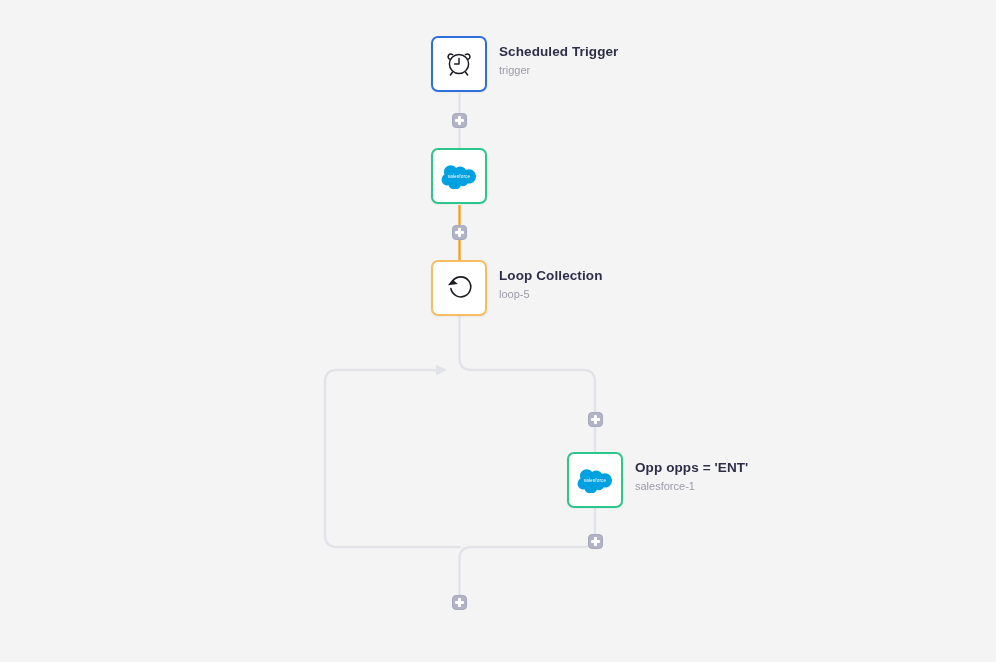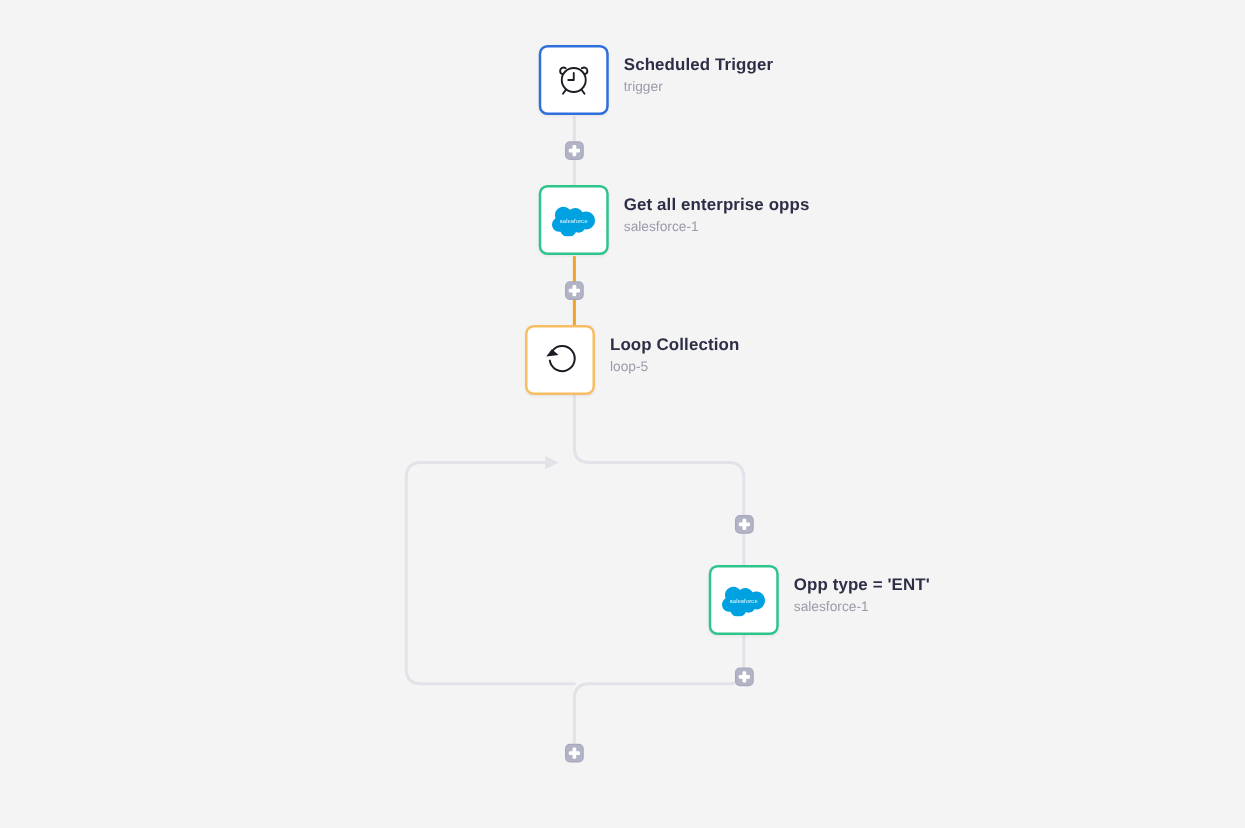--- a/index.html
+++ b/index.html
@@ -141,27 +141,23 @@
 
   <div class="node" style="left:431px; top:148px;">
     <div class="node-box accent-green">
       <span>
         <svg class="sf-logo" width="36" height="26" viewBox="0 0 36 26">
           <path d="M14.2 5.2c1.2-1.3 2.9-2.1 4.8-2.1 2.5 0 4.7 1.4 5.9 3.5.9-.4 2-.6 3-.6 4 0 7.2 3.3 7.2 7.3s-3.2 7.3-7.2 7.3c-.5 0-1 0-1.4-.1-.9 1.6-2.6 2.7-4.6 2.7-.8 0-1.6-.2-2.3-.5-1 2.4-3.4 4.1-6.2 4.1-2.9 0-5.4-1.8-6.4-4.4-.4.1-.8.1-1.2.1C2.6 22.5 0 19.9 0 16.6c0-2.2 1.2-4.1 2.9-5.2-.3-.8-.5-1.7-.5-2.6 0-3.8 3.1-6.8 6.9-6.8 2.2 0 4.2 1.1 5.5 2.7" fill="#00a1e0" transform="translate(0.6,0.4) scale(0.98)"></path>
           <text x="18" y="15.4" text-anchor="middle" font-family="'Liberation Sans', sans-serif" font-size="4.6" fill="#ffffff" letter-spacing="0.15">salesforce</text>
         </svg>
       </span>
     </div>
-    <div class="node-labels">
-      <div class="node-title">Get all enterprise opps</div>
-      <div class="node-sub">salesforce-1</div>
-    </div>
-  </div>
-
-  <div class="node" style="left:420px; top:260px;">
+  </div>
+
+  <div class="node" style="left:431px; top:260px;">
     <div class="node-box accent-orange">
       <span>
         <svg width="32" height="32" viewBox="0 0 32 32" fill="none">
           <path d="M9.2 11.6 A10 10 0 1 1 8.3 19.6" stroke="#1c1c24" stroke-width="1.6" fill="none" stroke-linecap="round" transform="rotate(8 16 16)"></path>
           <path d="M5.0 16.8 L8.6 10.4 L14.6 14.2 Z" fill="#1c1c24" transform="rotate(8 16 16)"></path>
         </svg>
       </span>
     </div>
     <div class="node-labels">
       <div class="node-title">Loop Collection</div>
@@ -172,21 +168,21 @@
   <div class="node" style="left:567px; top:452px;">
     <div class="node-box accent-green">
       <span>
         <svg class="sf-logo" width="36" height="26" viewBox="0 0 36 26">
           <path d="M14.2 5.2c1.2-1.3 2.9-2.1 4.8-2.1 2.5 0 4.7 1.4 5.9 3.5.9-.4 2-.6 3-.6 4 0 7.2 3.3 7.2 7.3s-3.2 7.3-7.2 7.3c-.5 0-1 0-1.4-.1-.9 1.6-2.6 2.7-4.6 2.7-.8 0-1.6-.2-2.3-.5-1 2.4-3.4 4.1-6.2 4.1-2.9 0-5.4-1.8-6.4-4.4-.4.1-.8.1-1.2.1C2.6 22.5 0 19.9 0 16.6c0-2.2 1.2-4.1 2.9-5.2-.3-.8-.5-1.7-.5-2.6 0-3.8 3.1-6.8 6.9-6.8 2.2 0 4.2 1.1 5.5 2.7" fill="#00a1e0" transform="translate(0.6,0.4) scale(0.98)"></path>
           <text x="18" y="15.4" text-anchor="middle" font-family="'Liberation Sans', sans-serif" font-size="4.6" fill="#ffffff" letter-spacing="0.15">salesforce</text>
         </svg>
       </span>
     </div>
     <div class="node-labels">
-      <div class="node-title">Opp type = 'ENT'</div>
+      <div class="node-title">Opp opps = 'ENT'</div>
       <div class="node-sub">salesforce-1</div>
     </div>
   </div>
 
   <div class="plus-btn" style="left:452px; top:113px;">
     <span class="bar-h"></span>
     <span class="bar-v"></span>
   </div>
 
   <div class="plus-btn" style="left:452px; top:225px;">

